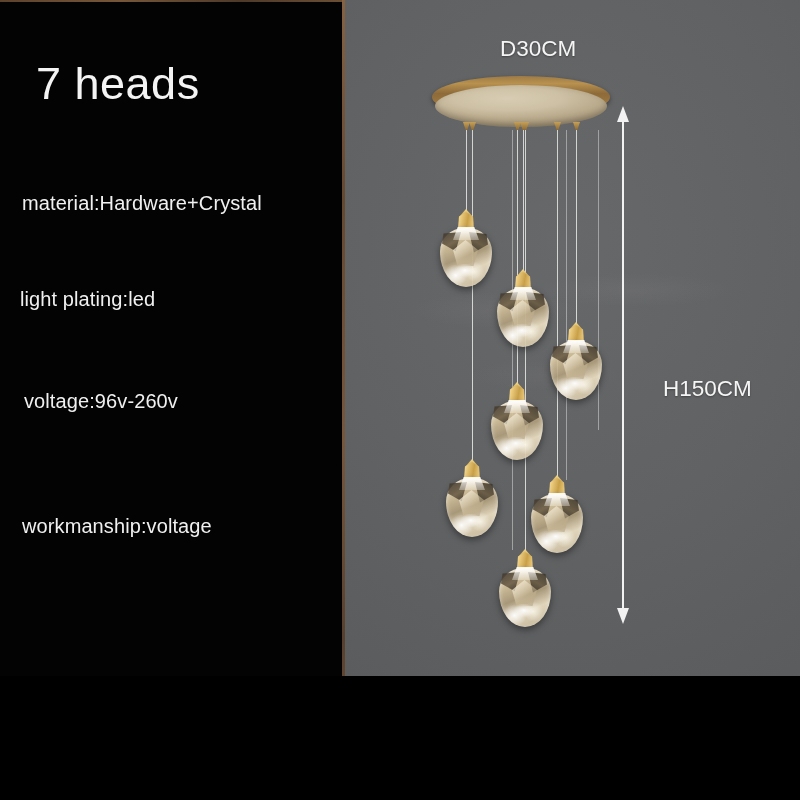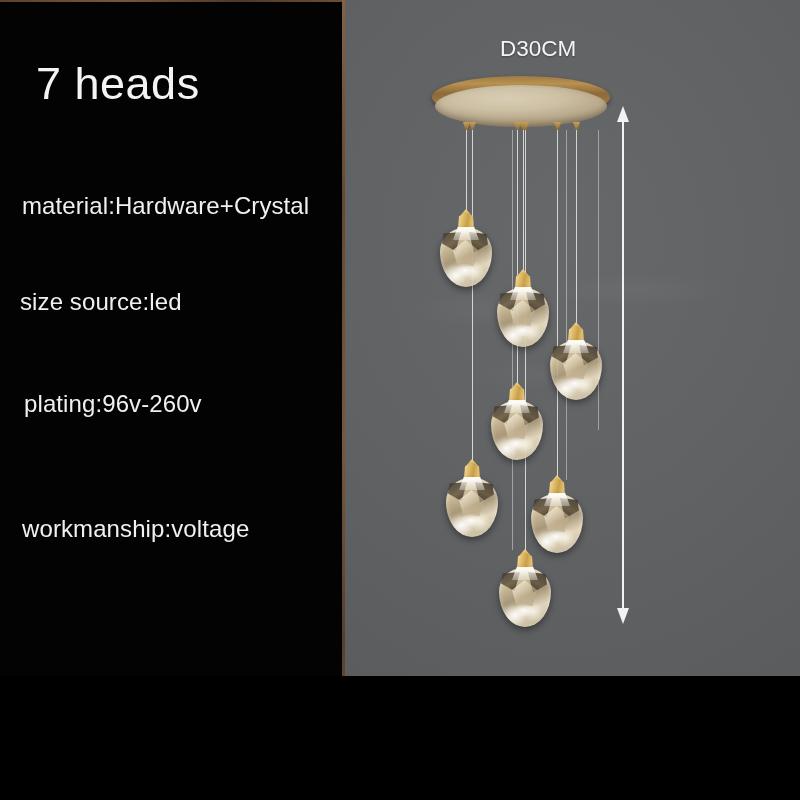--- a/index.html
+++ b/index.html
@@ -41,21 +41,21 @@
     top: 58px;
     color: #f4f4f4;
     font-size: 45px;
     font-weight: 400;
     letter-spacing: .5px;
     white-space: nowrap;
   }
   .spec-line {
     position: absolute;
     color: #f0f0f0;
-    font-size: 24px;
+    font-size: 20px;
     font-weight: 400;
     white-space: nowrap;
     letter-spacing: .1px;
   }
   .sl-0 { left: 22px;  top: 192px; }
   .sl-1 { left: 20px;  top: 288px; }
   .sl-2 { left: 24px;  top: 390px; }
   .sl-3 { left: 22px;  top: 515px; }
   .sl-4 { left: 24px;  top: 630px; }
 
@@ -282,34 +282,35 @@
   }
 </style>
 </head>
 <body>
 
 <div class="stage">
 
   <div class="spec-panel">
     <div class="spec-title">7 heads</div>
     <div class="spec-line sl-0">material:Hardware+Crystal</div>
-    <div class="spec-line sl-1">size source:led</div>
-    <div class="spec-line sl-2">plating:96v-260v</div>
+    <div class="spec-line sl-1">light plating:led</div>
+    <div class="spec-line sl-2">voltage:96v-260v</div>
     <div class="spec-line sl-3">workmanship:voltage</div>
   </div>
 
   <div class="divider"></div>
 
   <div class="photo-panel">
 
     <div class="watermark"></div>
 
     <div class="dim-label dim-top">D30CM</div>
 
     <div class="dim-label dim-right">
+      <span>H150CM</span>
     </div>
 
     <div class="measure">
       <div class="head-up"></div>
       <div class="shaft"></div>
       <div class="head-dn"></div>
     </div>
 
     <div id="wire-layer">
         <div class="wire" style="left: 121px; top: 130px; height: 86px;"></div>

